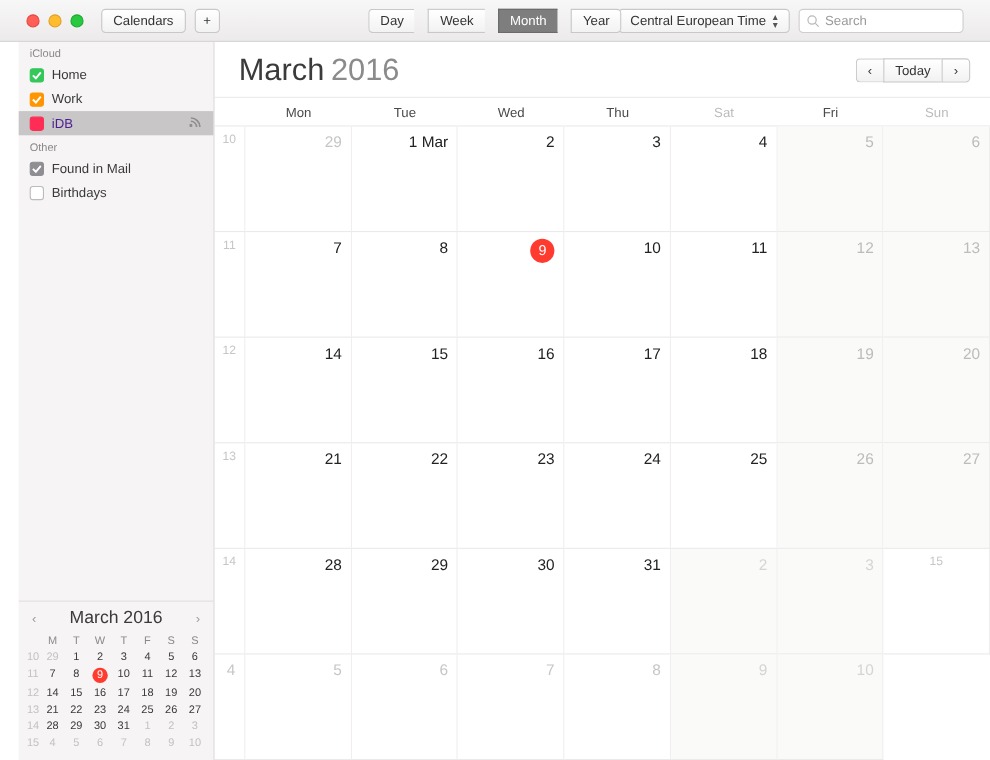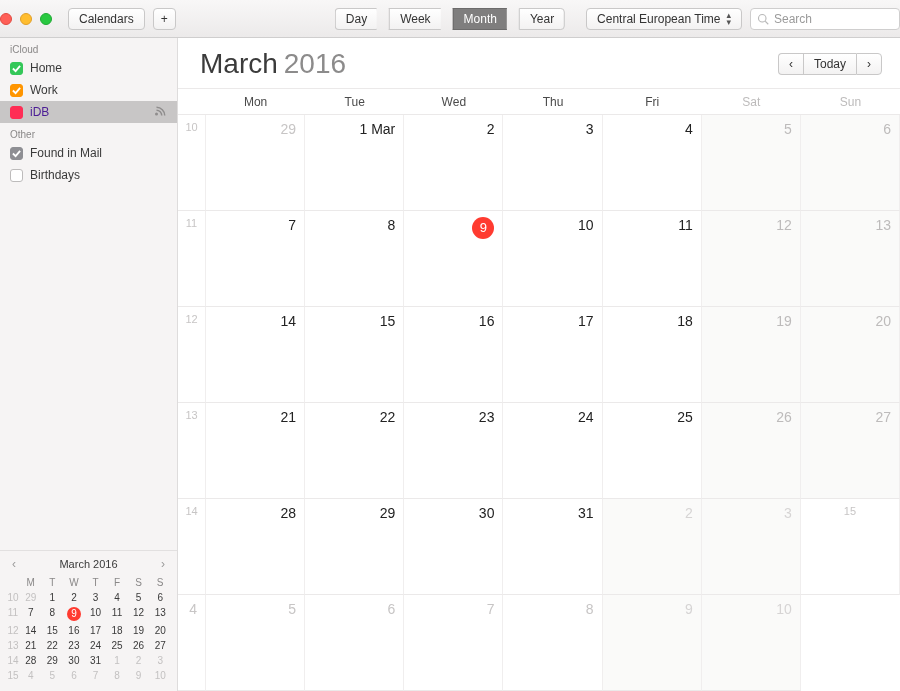--- a/index.html
+++ b/index.html
@@ -1,50 +1,50 @@
 <!DOCTYPE html>
 <html><head>
 <meta charset="utf-8">
 <style>
   * { box-sizing: border-box; margin: 0; padding: 0; }
   html, body { width: 900px; height: 691px; overflow: hidden; font-family: -apple-system, "Helvetica Neue", Arial, sans-serif; font-size: 13px; color:#222; background:#fff; }
   
-  .toolbar { height: 38px; background: linear-gradient(#f8f7f7,#eceaea); border-bottom:1px solid #cfcece; display:flex; align-items:center; padding:0 0; gap:8px; position:relative; }
+  .toolbar { height: 38px; background: linear-gradient(#f8f7f7,#eceaea); border-bottom:1px solid #cfcece; display:flex; align-items:center; padding:0 24px; gap:8px; position:relative; }
   .traffic { display:flex; gap:8px; align-items:center; margin-right:8px;}
   .dot { width:12px; height:12px; border-radius:50%; }
   .dot.red{background:#ff5f57;border:1px solid #e24a41;}
   .dot.yellow{background:#ffbd2e;border:1px solid #e1a028;}
   .dot.green{background:#28c840;border:1px solid #1faa34;}
   .btn { background:linear-gradient(#ffffff,#f3f2f2); border:1px solid #c9c8c8; border-radius:4px; height:22px; display:flex; align-items:center; justify-content:center; padding:0 10px; font-size:12px; color:#333; cursor:default;}
   .btn.icon{padding:0 7px;}
   .seg { display:flex; }
   .seg .btn{border-radius:0;border-right:none;}
   .seg .btn:first-child{border-top-left-radius:4px;border-bottom-left-radius:4px;}
   .seg .btn:last-child{border-top-right-radius:4px;border-bottom-right-radius:4px;border-right:1px solid #c9c8c8;text-align:center;}
   .seg .btn.active{background:#7f7e7e;color:#fff;border-color:#6c6b6b;}
   .center-group{position:absolute; left:50%; transform:translateX(-50%); display:flex; gap:12px;}
   .right-group{margin-left:auto; display:flex; gap:8px; align-items:flex-start;}
   .tz{display:flex;align-items:center;gap:6px;}
   .tz-arrows{font-size:9px;line-height:7px;color:#555;display:flex;flex-direction:column;align-items:center;}
   .search{display:flex;align-items:center;gap:5px;width:150px;background:#fff;border:1px solid #cfcece;border-radius:4px;height:22px;padding:0 6px;color:#9a9a9a;font-size:12px;}
   .search .mag{opacity:.6;}
   
-  .body{display:flex;height:calc(100% - 38px);}
+  .body{display:flex;height:calc(100% - 38px);padding-left:17px;}
   .sidebar{width:178px;background:#f6f4f4;border-right:1px solid #dedcdc;display:flex;flex-direction:column;}
   .sidebar .section-hdr{font-size:10px;color:#8a8888;padding:6px 10px 2px;}
   .cal-item{display:flex;align-items:center;gap:7px;height:22px;padding:0 10px;font-size:12px;color:#3a3a3a;}
   .cal-item.sel{background:#c8c6c6;color:#4c1d95;}
   .chk{width:13px;height:13px;border-radius:3px;display:flex;align-items:center;justify-content:center;}
   .chk svg{width:9px;height:9px;}
   .rss{margin-left:auto;opacity:.6;}
   
   .mini{margin-top:auto;border-top:1px solid #e2e0e0;padding:6px 6px 8px;}
   .mini-head{display:flex;align-items:center;justify-content:space-between;padding:0 2px 4px;}
   .mini-head .nav{color:#9c9c9c;font-size:12px;padding:0 4px;}
-  .mini-head .title{font-size:11px;color:#3a3a3a;}
+  .mini-head .title{font-size:16px;color:#3a3a3a;}
   .mini-grid{display:grid;grid-template-columns:14px repeat(7,1fr);gap:0;text-align:center;font-size:10px;color:#3a3a3a;}
   .mini-grid .dow{color:#8a8888;padding:2px 0;}
   .mini-grid .wk{color:#c3c1c1;font-size:10px;padding:2px 0;}
   .mini-grid .d{padding:2px 0;}
   .mini-grid .d.dim{color:#c3c1c1;}
   .mini-grid .d.today span{background:#ff3b30;color:#fff;border-radius:50%;display:inline-block;width:14px;height:14px;line-height:14px;}
   
   .main{flex:1;display:flex;flex-direction:column;}
   .main-head{display:flex;align-items:center;justify-content:space-between;padding:10px 18px 8px 22px;}
   .title-wrap{display:flex;align-items:baseline;gap:6px;font-size:28px;font-weight:300;color:#3b3b3b;}
@@ -225,22 +225,22 @@
             <span>›</span>
           </div>
       </div>
     </div>
     <div class="grid-wrap" id="month-grid">
         <div class="gw-hdr"></div>
         <div class="gw-hdr">Mon</div>
         <div class="gw-hdr">Tue</div>
         <div class="gw-hdr">Wed</div>
         <div class="gw-hdr">Thu</div>
+        <div class="gw-hdr wknd">Sat</div>
         <div class="gw-hdr">Fri</div>
-        <div class="gw-hdr wknd">Sat</div>
         <div class="gw-hdr wknd">Sun</div>
         <div class="wknum">10</div>
         <div class="cell dim"><span class="num">29</span></div>
         <div class="cell"><span class="num">1 Mar</span></div>
         <div class="cell"><span class="num">2</span></div>
         <div class="cell"><span class="num">3</span></div>
         <div class="cell"><span class="num">4</span></div>
         <div class="cell wknd"><span class="num">5</span></div>
         <div class="cell wknd"><span class="num">6</span></div>
         <div class="wknum">11</div>

